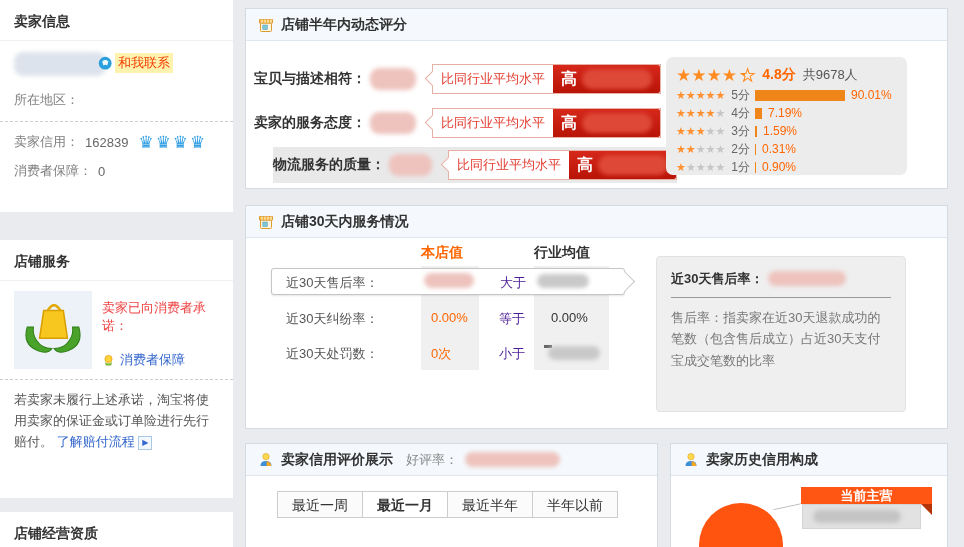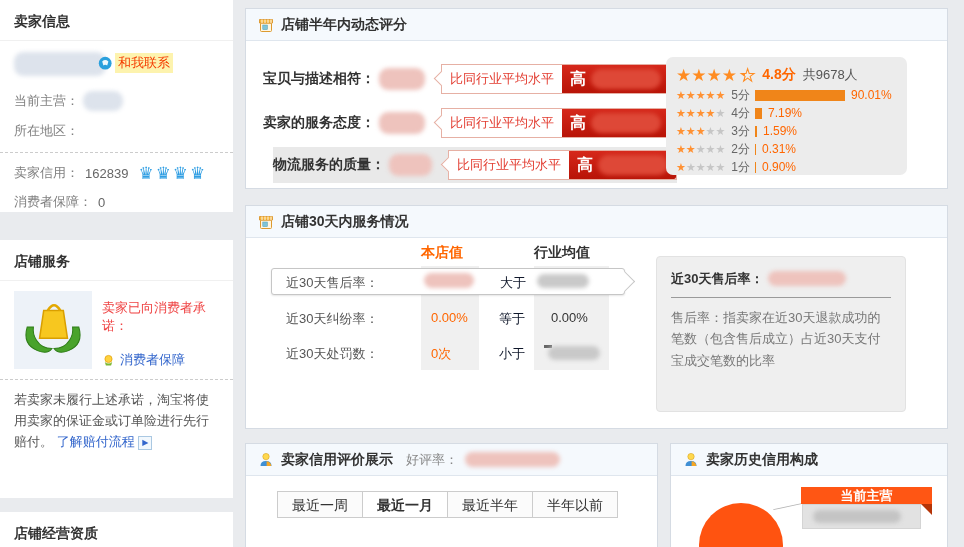--- a/index.html
+++ b/index.html
@@ -42,21 +42,21 @@
   .p1{left:245px;top:8px;width:703px;height:181px;}
   .p2{left:245px;top:205px;width:703px;height:224px;}
   .p3{left:245px;top:443px;width:413px;height:122px;}
   .p4{left:670px;top:443px;width:278px;height:122px;}
   .phead{height:31px;background:#f5f9fd;border-bottom:1px solid #dfe6ee;display:flex;align-items:center;padding:0 12px;gap:7px;}
   .phead h2{margin:0;font-size:14px;color:#333;}
   .pbody{position:relative;}
   .rate-label{color:#888;font-size:13px;margin-left:6px;}
 
   
-  .score-row{position:absolute;left:17px;display:flex;align-items:center;height:32px;}
+  .score-row{position:absolute;left:8px;display:flex;align-items:center;height:32px;}
   .r1{top:22px;} .r2{top:66px;}
   .r3{top:106px;left:27px;width:404px;background:#e9e9e9;height:36px;box-sizing:border-box;}
   .score-label{font-size:14px;font-weight:bold;color:#333;white-space:nowrap;}
   .score-blob{width:46px;height:22px;margin-left:4px;}
   .bubble{position:relative;display:flex;align-items:center;height:28px;border:1px solid #e6b0a4;background:#fff;margin-left:16px;}
   .bubble .notch{position:absolute;left:-6px;top:8px;width:10px;height:10px;background:#fff;border-left:1px solid #e6b0a4;border-bottom:1px solid #e6b0a4;transform:rotate(45deg);}
   .bubble-text{color:#e23a2e;font-size:13px;padding:0 8px;white-space:nowrap;}
   .bubble-high{background:linear-gradient(#d6281b,#b81407);color:#fff;height:28px;display:flex;align-items:center;padding:0 8px;font-size:16px;font-weight:bold;gap:5px;border-radius:0 2px 2px 0;}
   .bubble-blob{width:70px;height:20px;border-radius:10px;}
 
@@ -80,21 +80,21 @@
   .band-shop{left:175px;width:58px;}
   .band-ind{left:288px;width:75px;}
   .colhead{position:absolute;top:6px;font-size:14px;font-weight:bold;}
   .colhead-shop{left:175px;color:#ff6600;}
   .colhead-ind{left:288px;color:#333;}
   .callout{position:absolute;left:25px;top:30px;width:352px;height:25px;background:#fff;border:1px solid #c6c6c6;border-radius:3px;box-shadow:0 1px 2px rgba(0,0,0,.10);}
   .callout::after{content:'';position:absolute;right:-8px;top:5px;width:14px;height:14px;background:#fff;border-top:1px solid #c6c6c6;border-right:1px solid #c6c6c6;transform:rotate(45deg);}
   .srow-label{position:absolute;left:40px;font-size:13px;color:#555;white-space:nowrap;}
   .sval{position:absolute;font-size:13px;color:#ff6600;}
   .ival{position:absolute;font-size:13px;color:#333;}
-  .cmp{position:absolute;left:253px;font-size:13px;color:#0f172a;text-align:center;}
+  .cmp{position:absolute;left:253px;font-size:13px;color:#4c1d95;text-align:center;}
   .info-box{position:absolute;left:410px;top:18px;width:250px;height:156px;background:#efefef;border:1px solid #e2e2e2;border-radius:4px;padding:12px 14px;box-sizing:border-box;}
   .info-title{font-size:13px;font-weight:bold;color:#333;}
   .info-divider{border:0;border-top:1px solid #9a9a9a;margin:9px 0 0;}
   .info-desc{margin:9px 0 0;font-size:13px;color:#777;line-height:1.65;}
 
   
   .tabs{position:absolute;left:32px;top:15px;display:flex;}
   .tab{height:27px;line-height:27px;text-align:center;border:1px solid #ccc;background:#fbfbfb;font-size:14px;color:#333;padding:0 14px;margin-left:-1px;box-sizing:border-box;cursor:pointer;white-space:nowrap;}
   .tab.active{background:#fff;font-weight:bold;}
 
@@ -117,24 +117,20 @@
       <span class="blur b-blue name-blob"></span>
       <span class="contact">
         <svg width="15" height="15" viewBox="0 0 15 15">
             <circle cx="7.2" cy="7.2" r="6.4" fill="#2aa0dd"></circle>
             <path d="M4.2 5.4 q3-2.6 6.2 0 l-1.2 4.2 q-2.1-1.6-3.8 0 z" fill="#fff" opacity=".92"></path>
           </svg>
         <span class="contact-label">和我联系</span>
       </span>
     </div>
     <div class="sb-field">
-      <span>当前主营：</span>
-      <span class="blur b-blue" style="width:40px;height:20px;"></span>
-    </div>
-    <div class="sb-field">
       <span>所在地区：</span>
     </div>
     <hr class="dashed">
     <div class="sb-field">
       <span>卖家信用：</span>
       <span class="credit-num">162839</span>
       <span class="crowns">♛♛♛♛</span>
     </div>
     <div class="sb-field">
       <span>消费者保障：</span>

